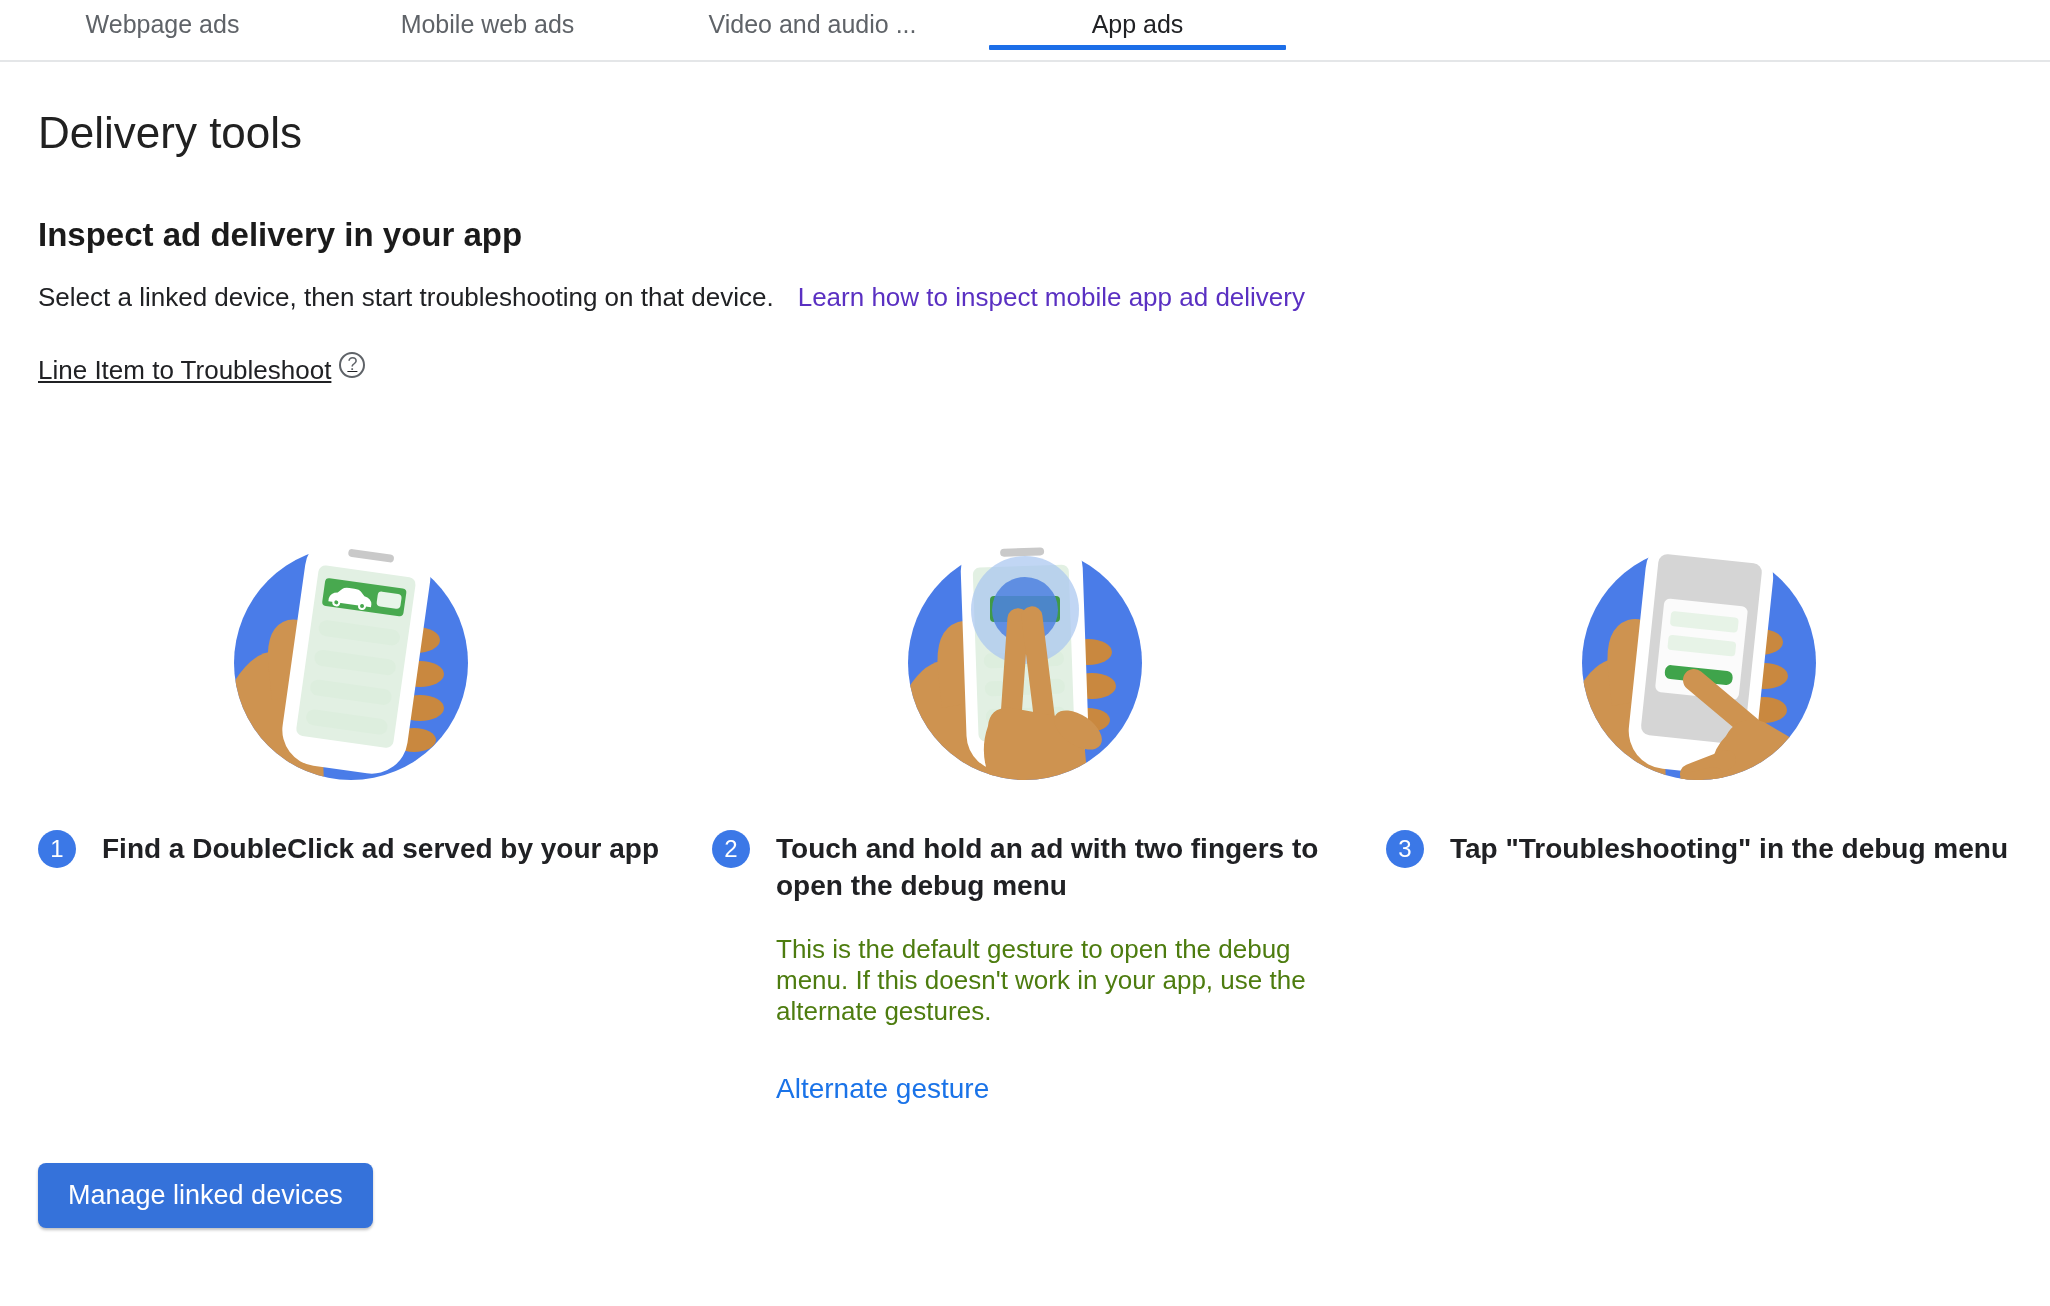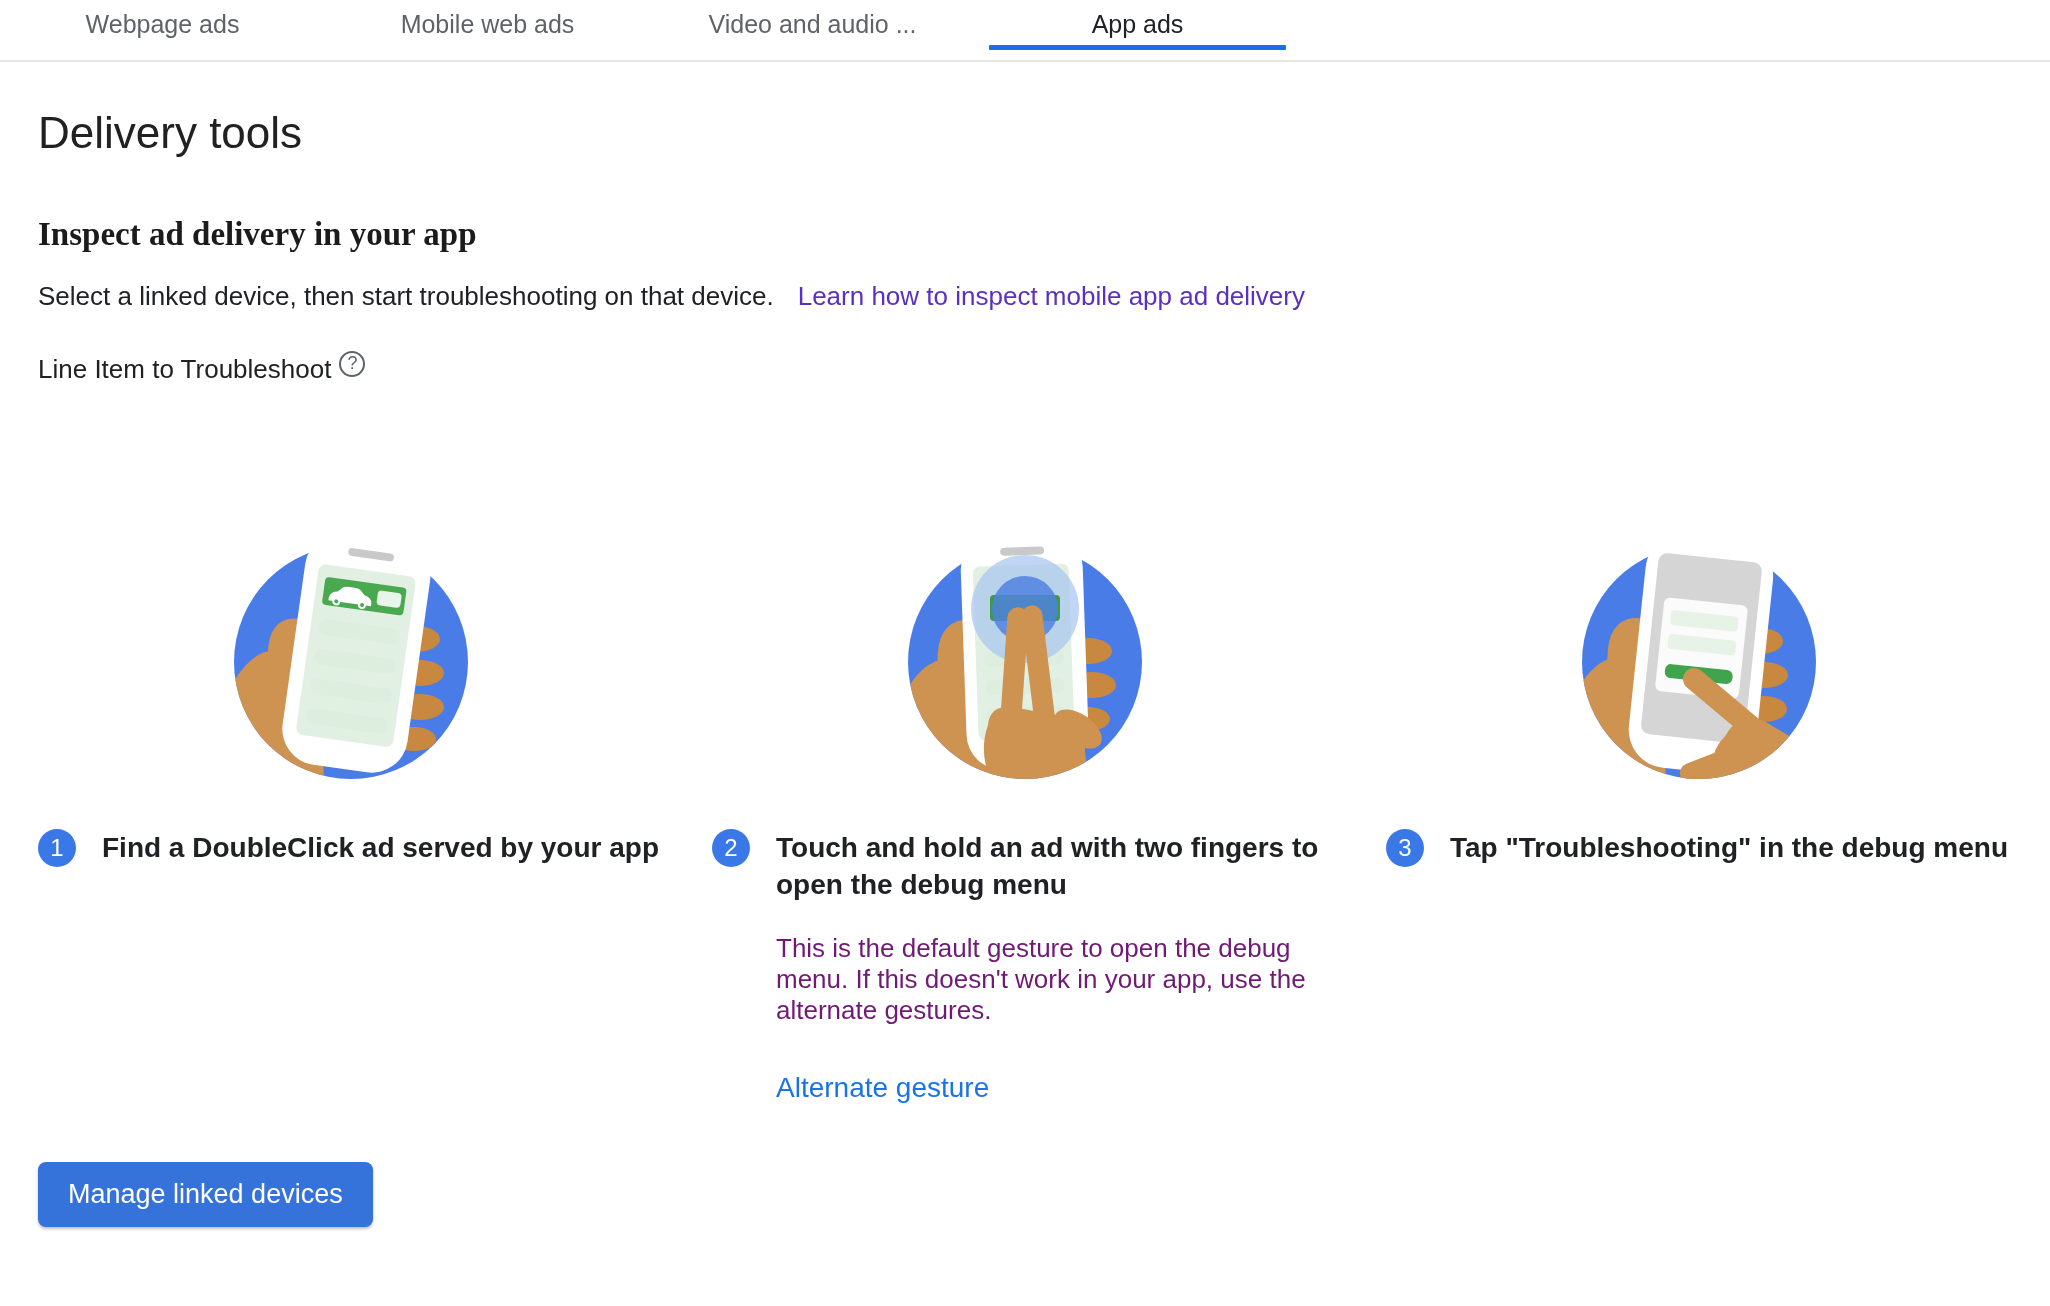--- a/index.html
+++ b/index.html
@@ -10,46 +10,46 @@
   .tabbar { display:flex; height:62px; border-bottom:2px solid #e4e6e8; background:#fff; }
   .tab { position:relative; width:325px; height:48px; display:flex; align-items:center;
          justify-content:center; font-size:25px; color:#5f6368; cursor:pointer; }
   .tab.active { color:#202124; }
   .tab .tab-underline { position:absolute; left:14px; right:14px; bottom:-2px; height:5px;
          background:#1c6ee8; border-radius:1px; }
 
   
   main { padding:0 38px; }
   h1 { margin-top:46px; font-size:44px; font-weight:400; color:#212121; }
-  h2 { margin-top:58px; font-size:33px; font-weight:700; color:#1b1b1b;font-family:Liberation Serif, serif; }
+  h2 { margin-top:58px; font-size:33px; font-weight:700; color:#1b1b1b; }
   .desc-row { margin-top:28px; font-size:26px; }
   .desc-row a { margin-left:24px; text-decoration:none; }
   .purple-link { color:#5a30c2; }
-  .label-row { margin-top:42px; font-size:26px; display:flex; align-items:center; gap:8px; }
+  .label-row { margin-top:42px; font-size:26px; display:flex; align-items:center; gap:8px;text-decoration:underline; }
   .help { display:inline-flex; width:26px; height:26px; border:2px solid #5f6368; border-radius:50%;
           color:#5f6368; font-size:18px; align-items:center; justify-content:center;
           position:relative; top:-6px; cursor:pointer; }
   .help::before { content:"?"; }
 
   .searchbox { margin-top:36px; width:1904px; display:flex; align-items:center;
                border-bottom:2px solid #e3e3e3; padding-bottom:16px; }
   .searchbox input { flex:1; border:none; outline:none; font-size:26px; color:#202124;
                      font-family:"Liberation Sans", sans-serif; background:transparent; }
   .searchbox input::placeholder { color:#80868b; }
   .clear { border:none; background:none; cursor:pointer; padding:0; margin-right:10px;
            width:32px; height:32px; display:flex; align-items:center; justify-content:center; }
 
   
   .steps { display:grid; grid-template-columns:1fr 1fr 1fr; column-gap:48px; margin-top:136px; }
   .illus { height:262px; display:flex; justify-content:center; margin-bottom:46px; }
   .step-row { display:flex; align-items:flex-start; }
   .badge { flex:0 0 38px; width:38px; height:38px; border-radius:50%; background:#3b78e7;
            color:#fff; font-size:24px; display:flex; align-items:center; justify-content:center; }
   .step-title { margin-left:26px; font-size:28px; font-weight:700; line-height:37px; max-width:560px; }
-  .step-desc { margin:30px 0 0 64px; font-size:26px; line-height:31px; max-width:540px; color:#701a75; }
+  .step-desc { margin:30px 0 0 64px; font-size:26px; line-height:31px; max-width:540px; color:#4d7c0f; }
   .blue-link { display:inline-block; margin:46px 0 0 64px; font-size:28px; color:#1a73e8;
                text-decoration:none; }
 
   
   .manage { margin:58px 0 0 0; background:#3572da; color:#fff; border:none; border-radius:8px;
             padding:17px 30px; font-size:27px; font-family:"Liberation Sans", sans-serif;
             cursor:pointer; box-shadow:0 2px 3px rgba(0,0,0,.25); }
 </style>
 </head>
 <body>

